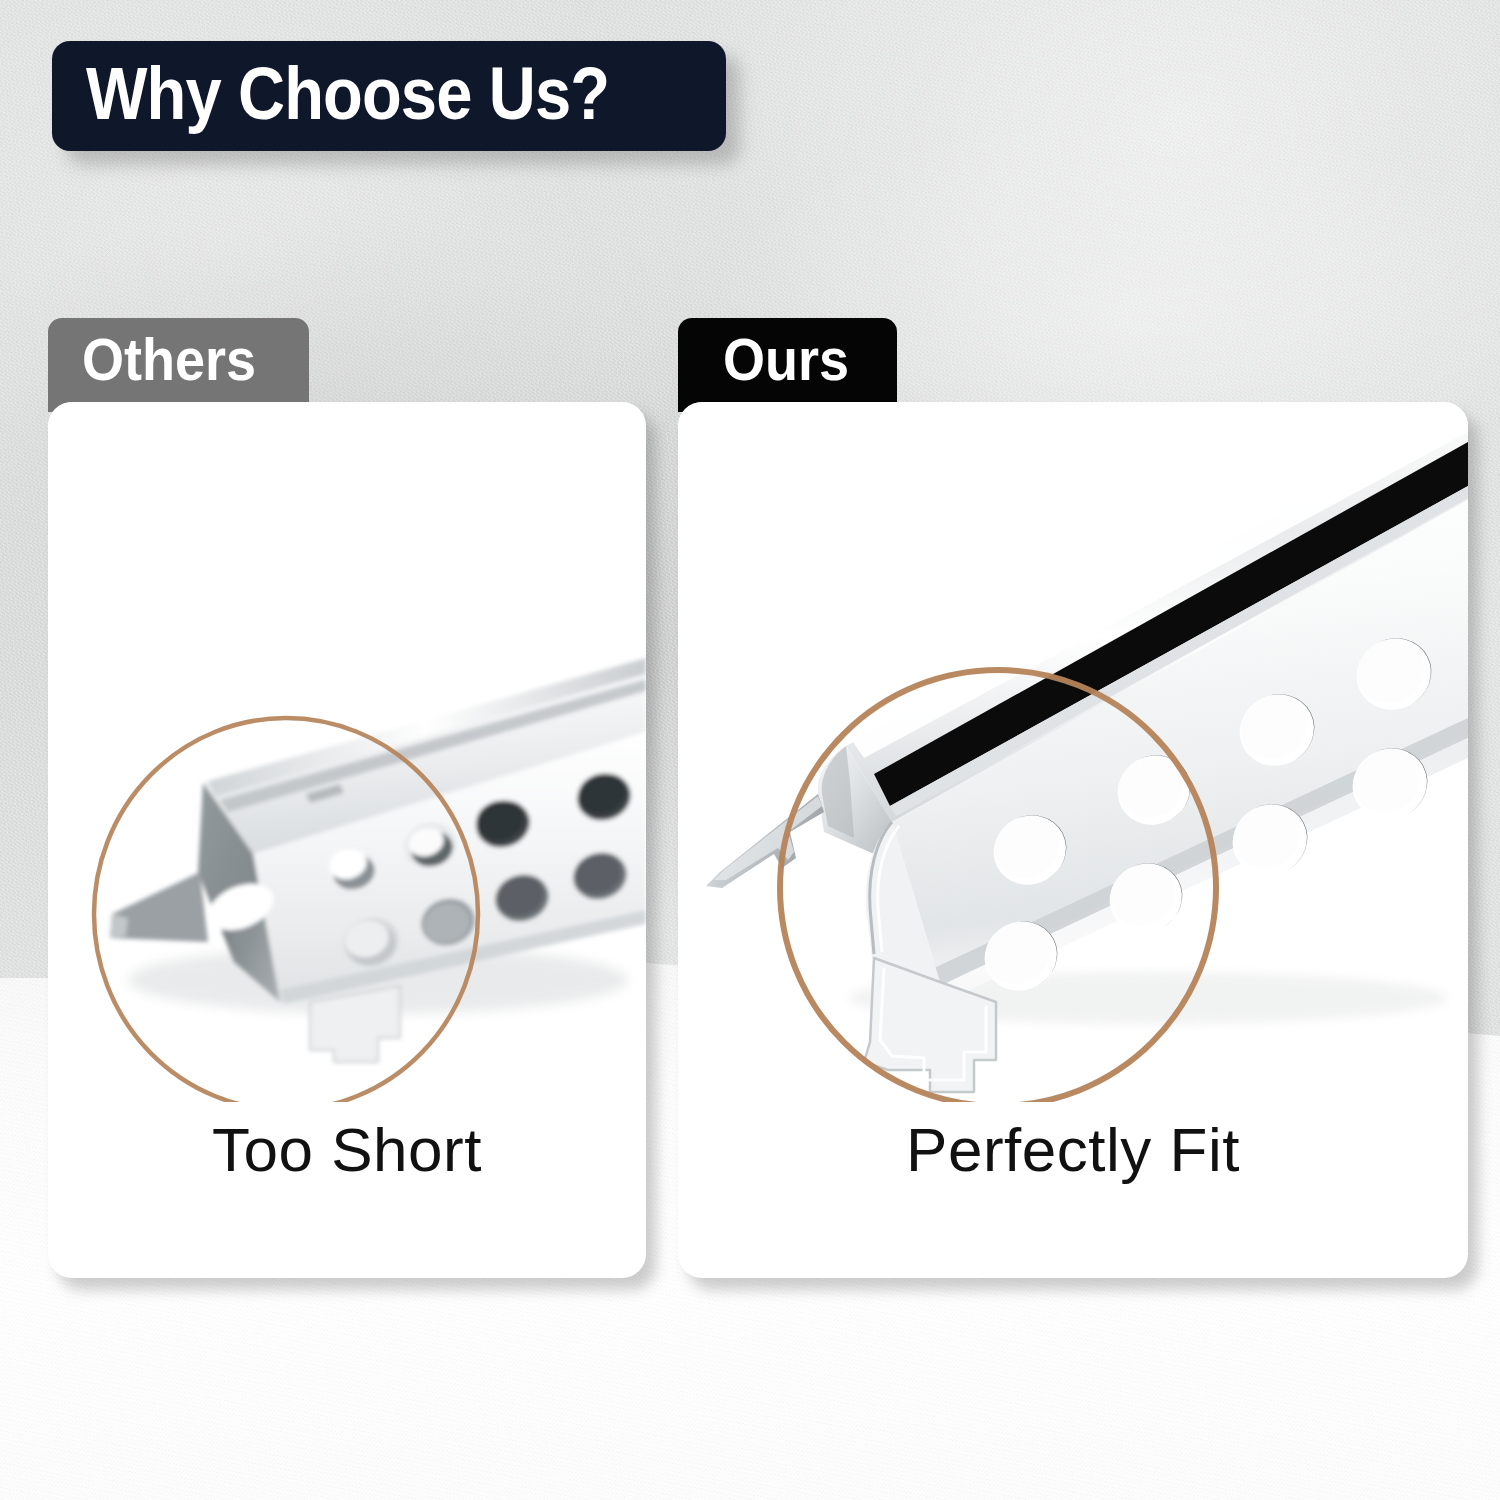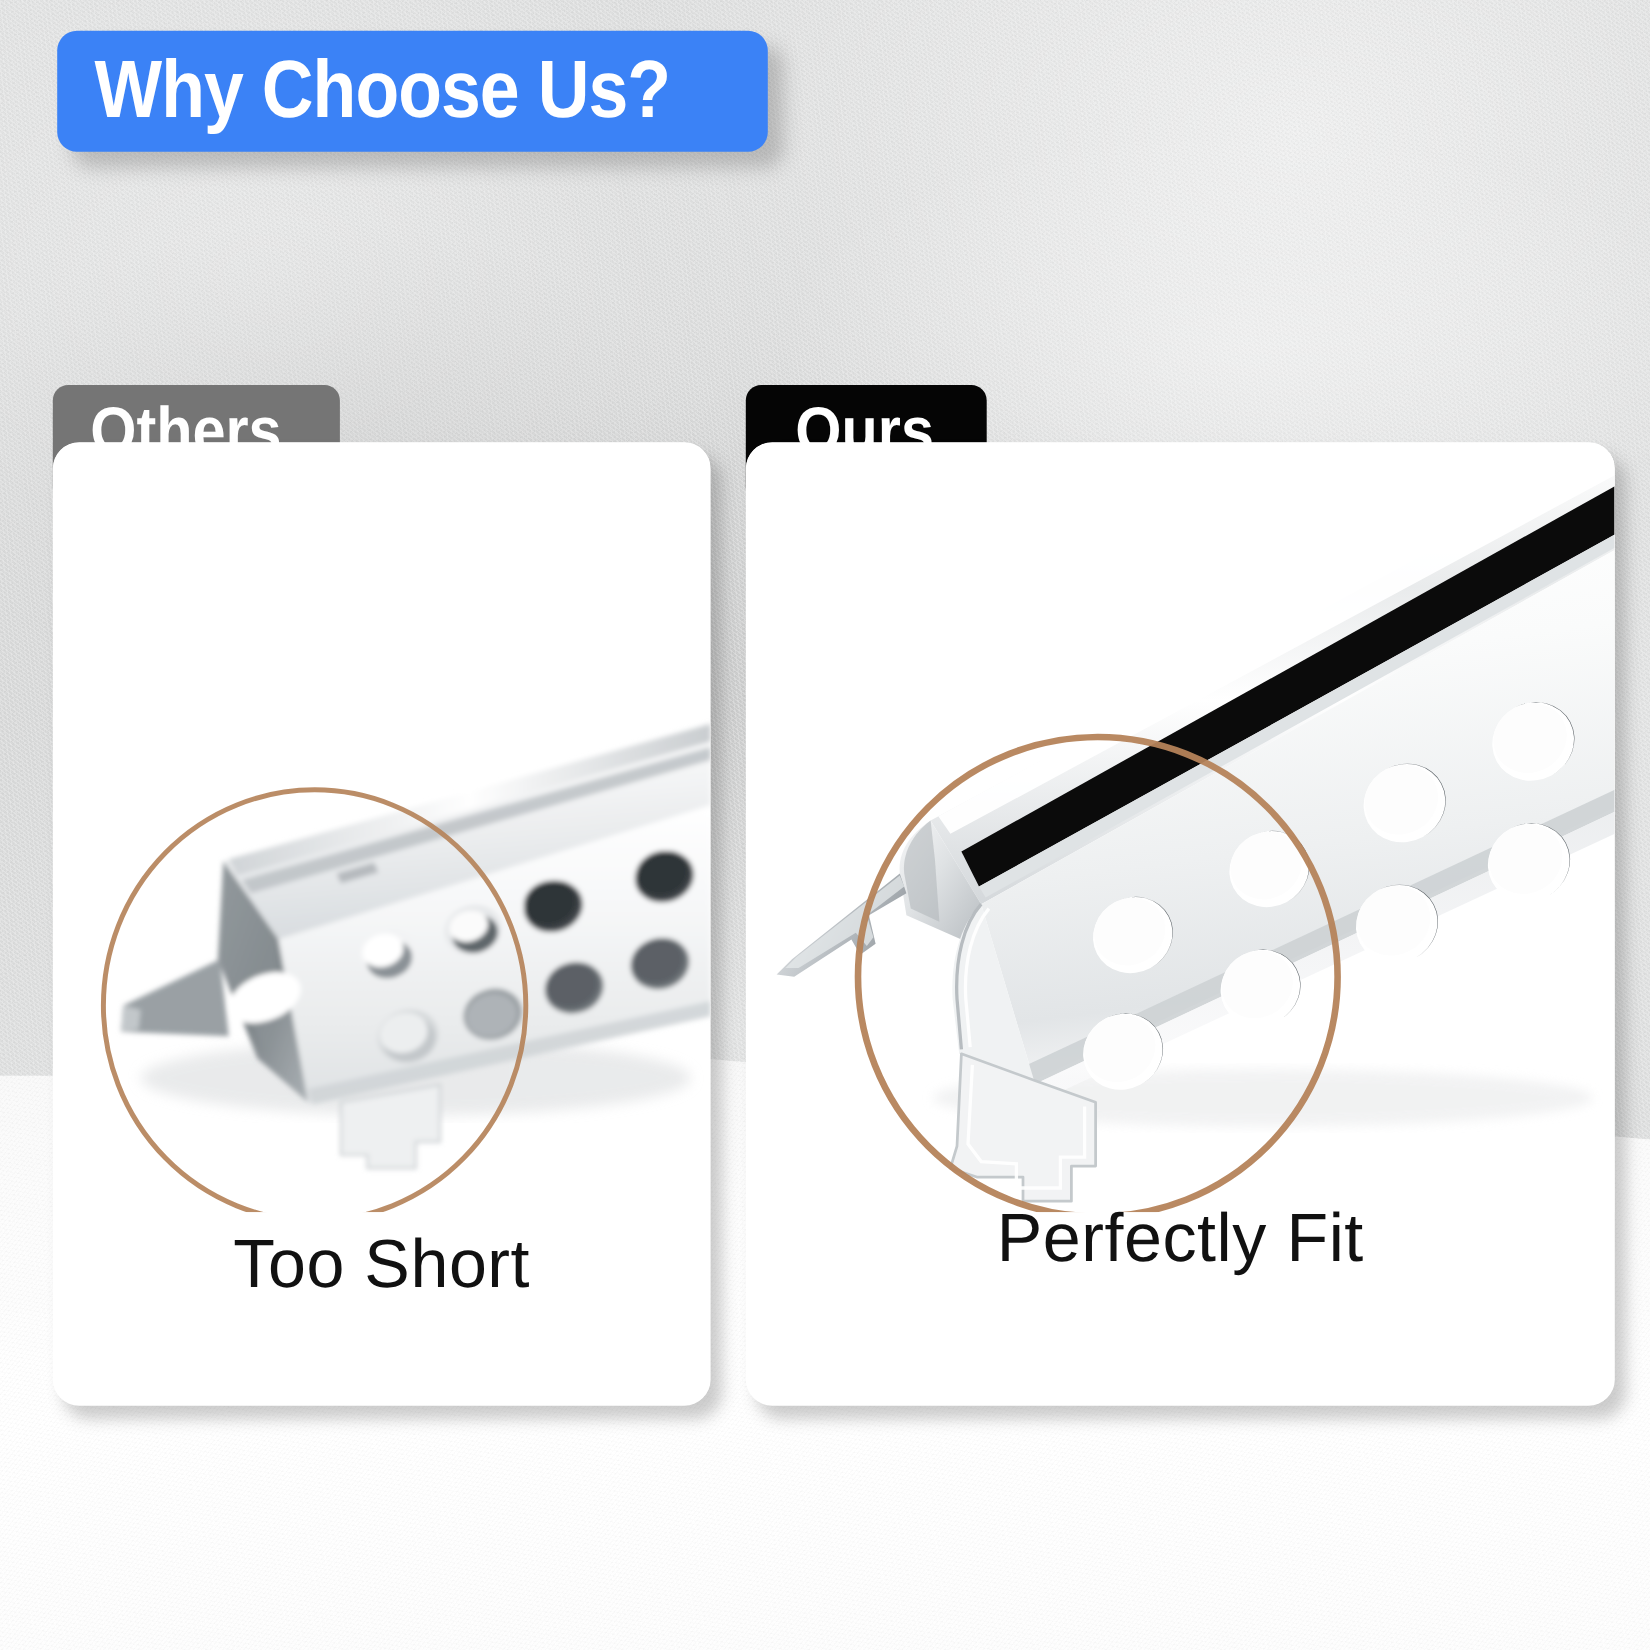--- a/index.html
+++ b/index.html
@@ -43,38 +43,38 @@
   }
   .bg-soft{
     position:absolute;left:0;top:0;width:1500px;height:1500px;pointer-events:none;
     background:
       radial-gradient(ellipse 520px 330px at 300px 430px, rgba(120,120,120,.10), rgba(0,0,0,0) 70%),
       radial-gradient(ellipse 620px 300px at 1130px 320px, rgba(255,255,255,.35), rgba(0,0,0,0) 70%);
   }
 
   
   .title-pill{
-    position:absolute;left:52px;top:28px;
-    background:#3b82f6;color:#fff;border-radius:18px;
-    padding:16px 18px 20px 34px;
+    position:absolute;left:52px;top:41px;
+    background:#0f172a;color:#fff;border-radius:18px;
+    padding:16px 46px 20px 34px;
     box-shadow:14px 14px 16px rgba(90,90,90,.30);
   }
   .title-pill span{
     display:block;font-size:74px;line-height:1.0;font-weight:bold;
     letter-spacing:-1px;font-family:"Liberation Sans", sans-serif;
     transform:scaleX(.88);transform-origin:left center;white-space:nowrap;
   }
 
   
   .panel{position:absolute;}
   .tab{
     position:absolute;top:0;left:0;
     border-radius:14px 14px 0 0;
     padding:12px 34px 22px 34px;
-    color:#fff;white-space:nowrap;margin-top:32px;
+    color:#fff;white-space:nowrap;
   }
   .tab span{
     display:block;font-size:60px;line-height:1.0;font-weight:bold;
     transform:scaleX(.90);transform-origin:left center;
   }
   .tab-others{background:#757575;}
   .tab-ours{background:#050505;padding-left:45px;}
 
   .card{
     position:absolute;background:#fff;border-radius:24px;
@@ -326,18 +326,18 @@
 
               <ellipse cx="712" cy="382" rx="38" ry="35" transform="rotate(-28 712 382)" fill="#ffffff"></ellipse>
               <path d="M712,347 a38,35 0 0 1 0,70 a31,29 0 0 0 0,-70 z" transform="rotate(-28 712 382)" fill="#61686d"></path>
               <ellipse cx="709" cy="379" rx="34" ry="31" transform="rotate(-28 709 379)" fill="#fdfdfd"></ellipse>
             </g>
 
             <circle cx="320" cy="486" r="218" fill="none" stroke="#b5835a" stroke-width="6" opacity=".95"></circle>
           </svg>
         </div>
 
-        <div class="caption" style="top:688px;">Perfectly Fit</div>
+        <div class="caption" style="top:712px;">Perfectly Fit</div>
       </div>
     </div>
   </div>
 
 </div>
 
 </body></html>

